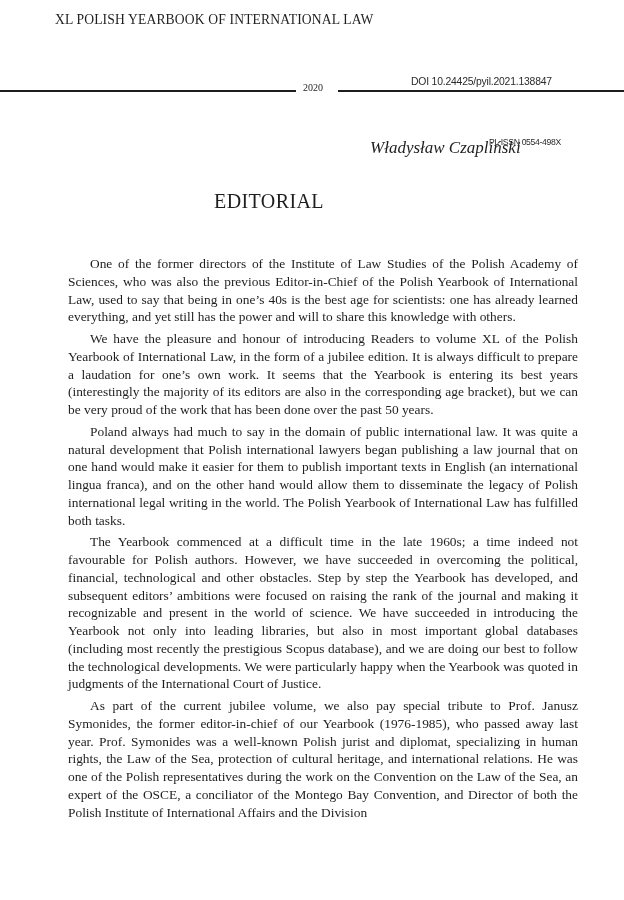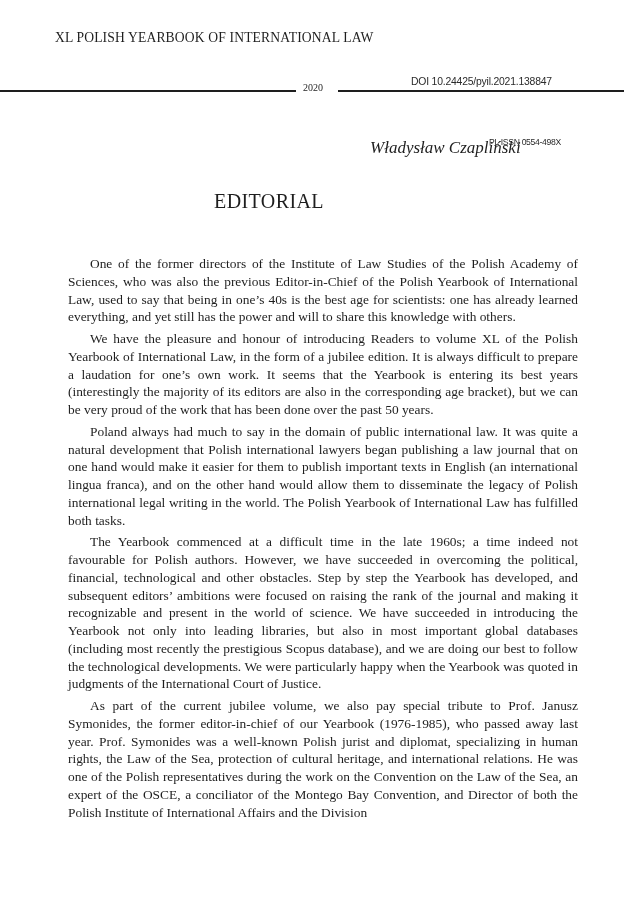--- a/index.html
+++ b/index.html
@@ -2,21 +2,21 @@
 <html><head>
 <meta charset="utf-8">
 <style>
   html, body { margin: 0; padding: 0; background: #ffffff; }
   body {
     width: 624px; height: 900px; position: relative; overflow: hidden;
     color: #1e1e1e;
     font-family: "Liberation Serif", "DejaVu Serif", serif;
   }
   .journal-title {
-    position: absolute; left: 55px; top: 30px;
+    position: absolute; left: 55px; top: 12px;
     font-size: 13.6px; letter-spacing: 0.15px; white-space: nowrap; text-align: center;
   }
   .rule-left {
     position: absolute; left: 0; top: 89.5px; width: 296px; height: 2px; background: #1e1e1e;
   }
   .year {
     position: absolute; left: 303px; top: 82px; font-size: 10px; white-space: nowrap;
   }
   .rule-right {
     position: absolute; left: 338px; top: 89.5px; width: 286px; height: 2px; background: #1e1e1e;

